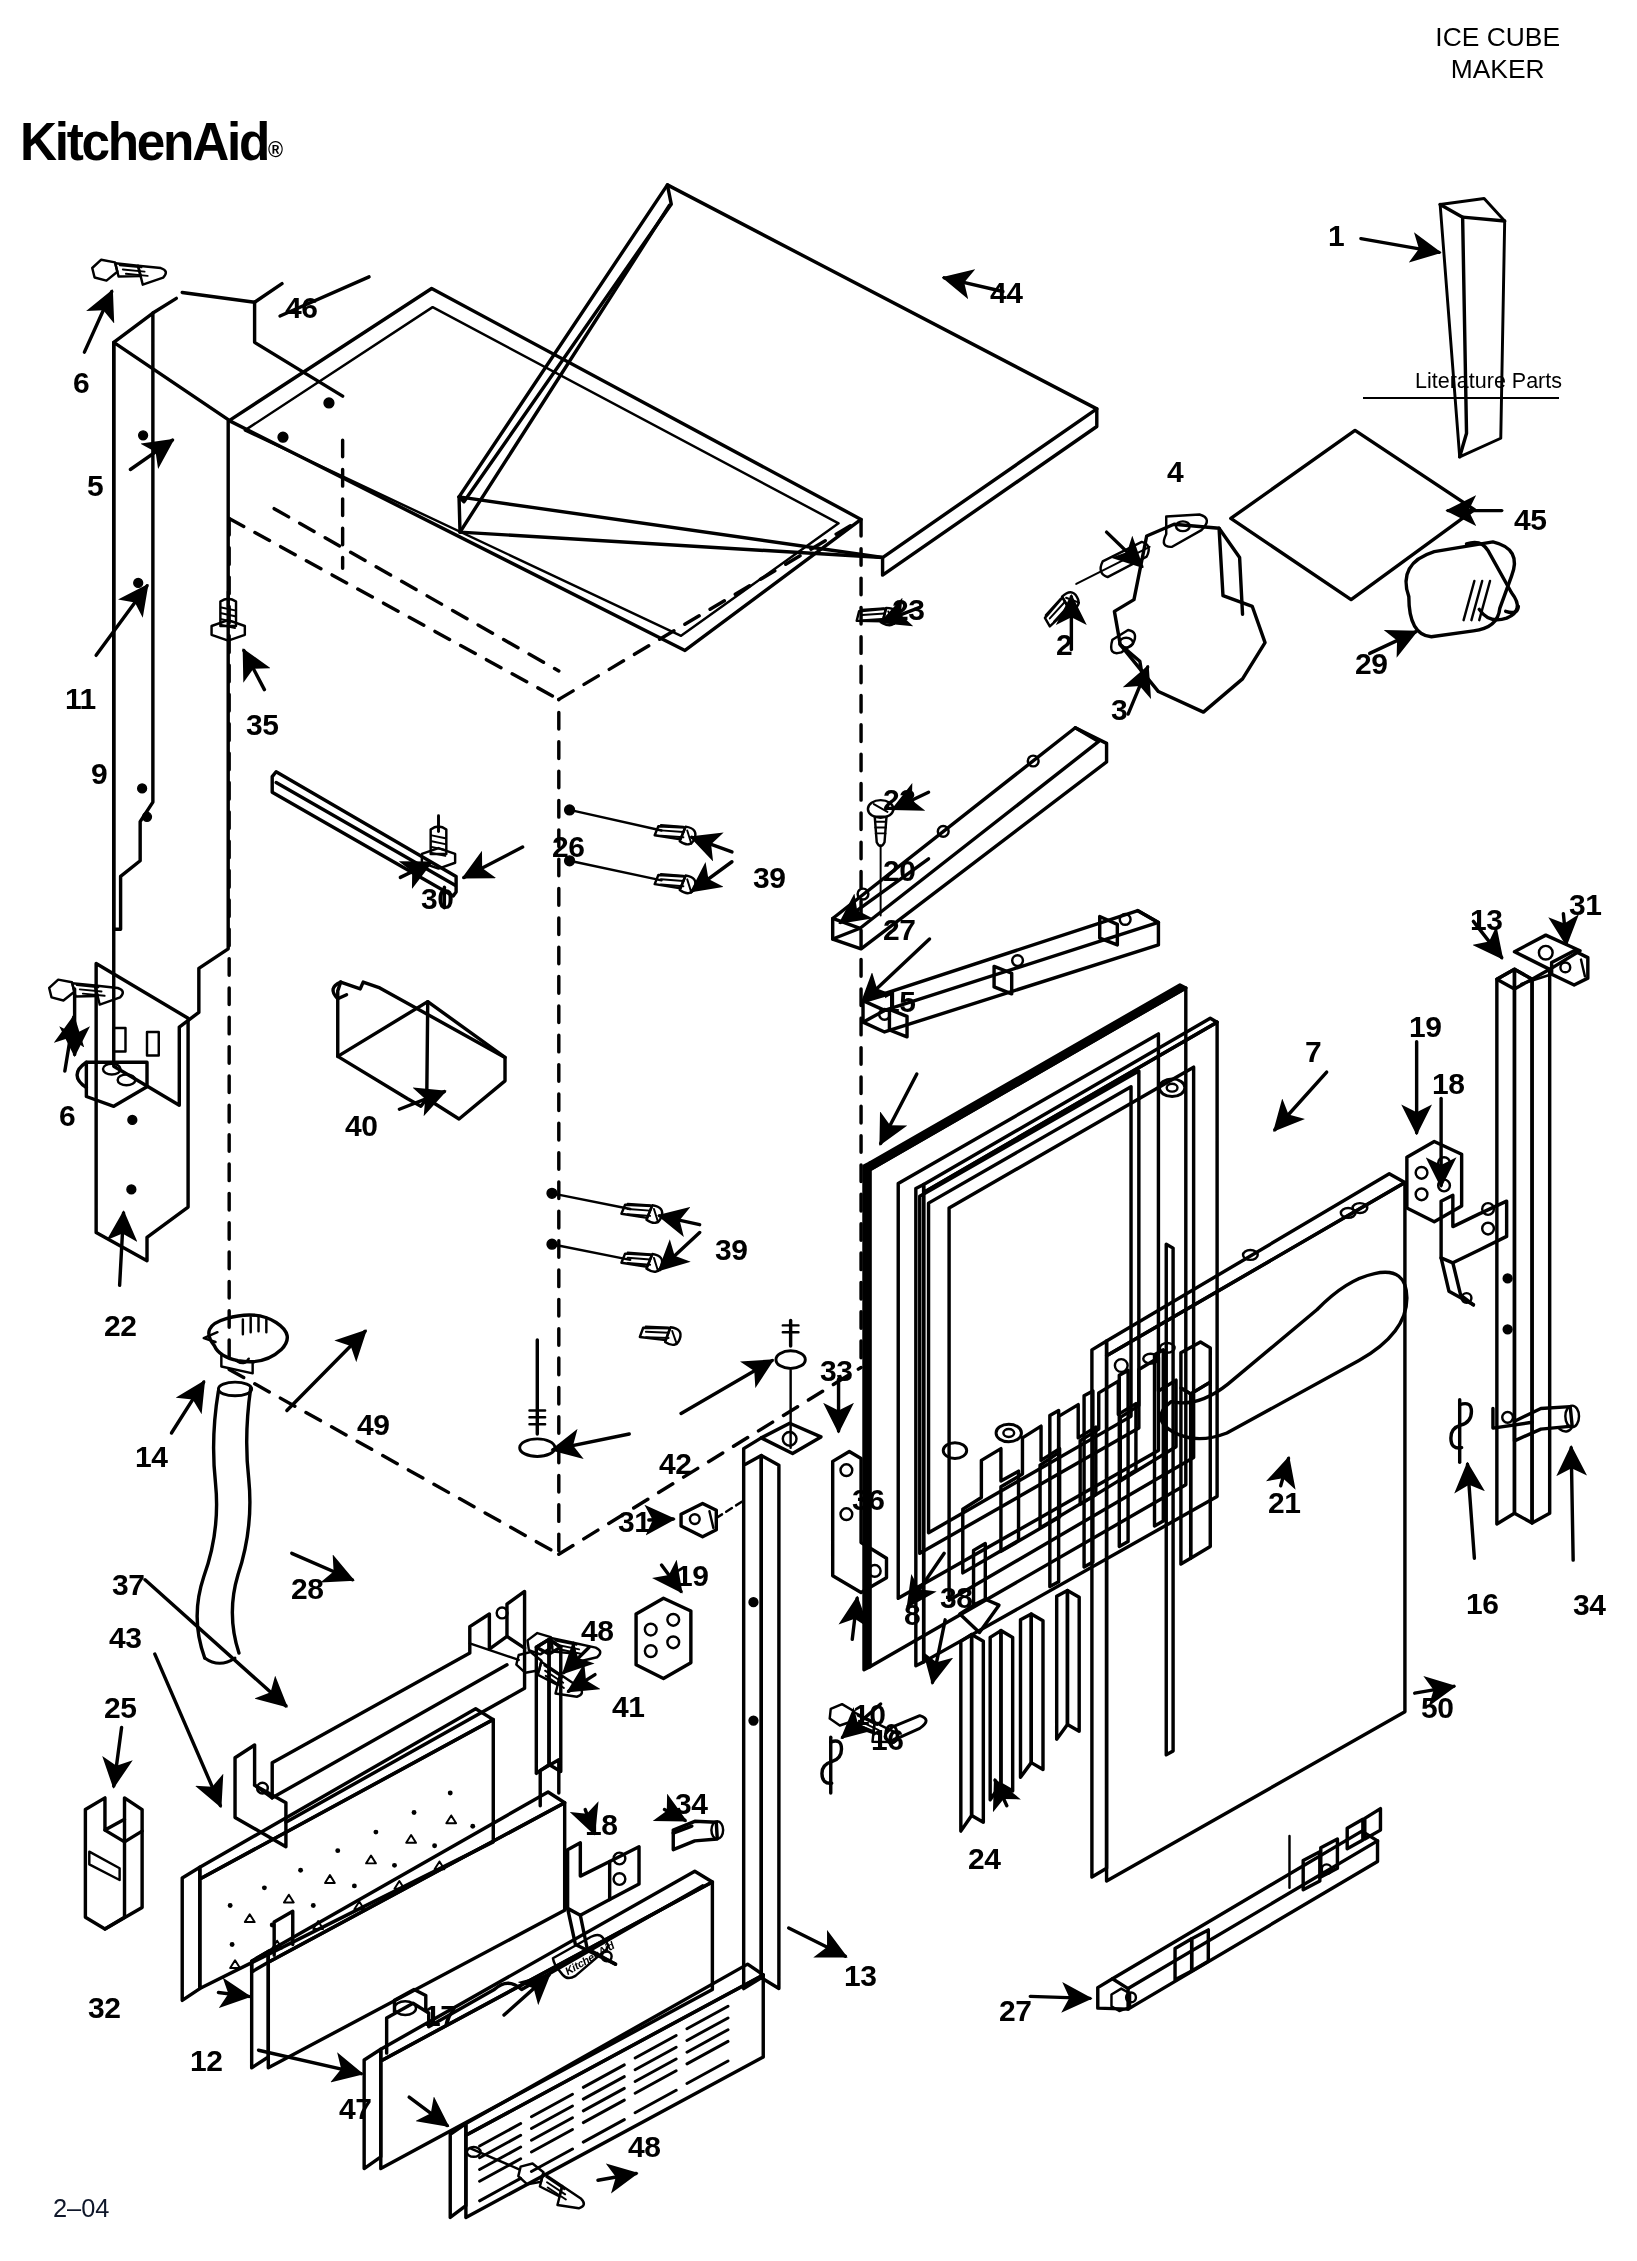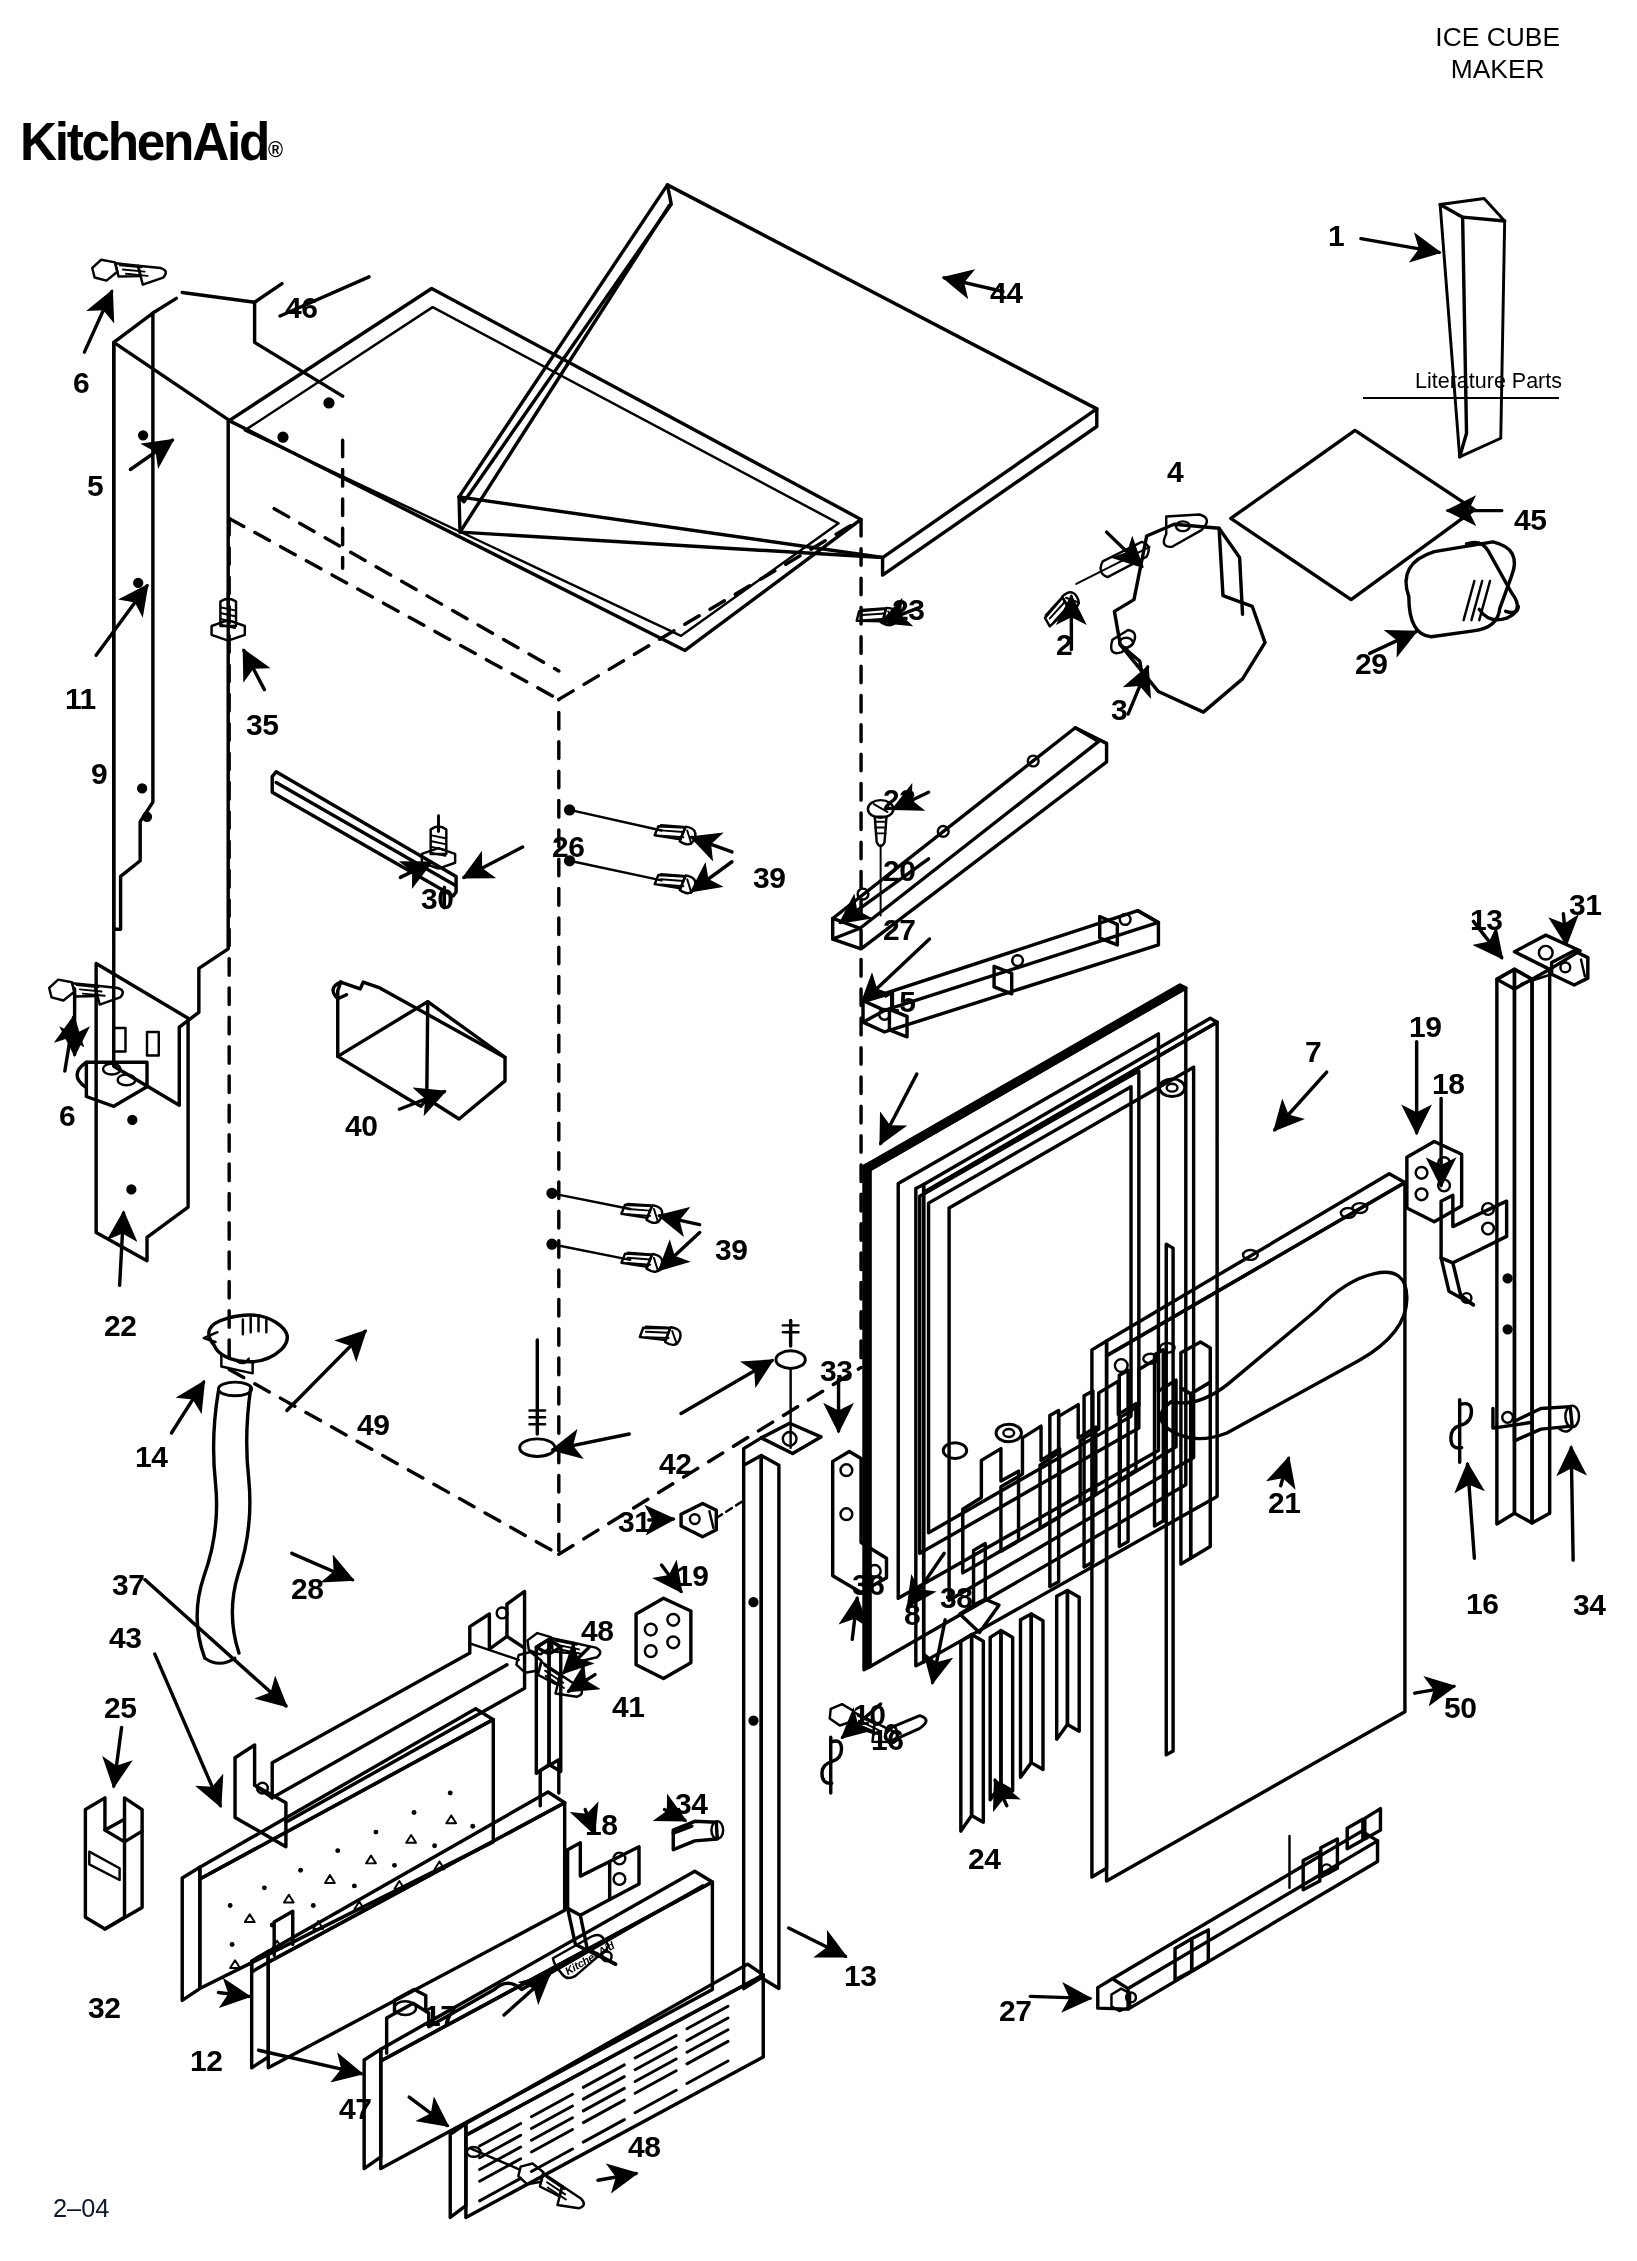--- a/index.html
+++ b/index.html
@@ -648,33 +648,33 @@
       <div class="lbl callout" style="left: 291px; top: 1574px;">28</div>
       <div class="lbl callout" style="left: 1355px; top: 649px;">29</div>
       <div class="lbl callout" style="left: 389px; top: 884px; margin-left: 32px;">30</div>
       <div class="lbl callout" style="left: 1569px; top: 890px;">31</div>
       <div class="lbl callout" style="left: 618px; top: 1507px;">31</div>
       <div class="lbl callout" style="left: 88px; top: 1993px;">32</div>
       <div class="lbl callout" style="left: 820px; top: 1356px;">33</div>
       <div class="lbl callout" style="left: 1573px; top: 1590px;">34</div>
       <div class="lbl callout" style="left: 675px; top: 1789px;">34</div>
       <div class="lbl callout" style="left: 246px; top: 710px;">35</div>
-      <div class="lbl callout" style="left: 852px; top: 1570px;">36</div>
+      <div class="lbl callout" style="left: 852px; top: 1485px;">36</div>
       <div class="lbl callout" style="left: 112px; top: 1570px;">37</div>
       <div class="lbl callout" style="left: 940px; top: 1583px;">38</div>
       <div class="lbl callout" style="left: 753px; top: 863px;">39</div>
       <div class="lbl callout" style="left: 715px; top: 1235px;">39</div>
       <div class="lbl callout" style="left: 345px; top: 1111px;">40</div>
       <div class="lbl callout" style="left: 612px; top: 1692px;">41</div>
       <div class="lbl callout" style="left: 659px; top: 1449px;">42</div>
       <div class="lbl callout" style="left: 109px; top: 1623px;">43</div>
       <div class="lbl callout" style="left: 990px; top: 278px;">44</div>
       <div class="lbl callout" style="left: 1514px; top: 505px;">45</div>
       <div class="lbl callout" style="left: 285px; top: 293px;">46</div>
       <div class="lbl callout" style="left: 339px; top: 2094px;">47</div>
       <div class="lbl callout" style="left: 581px; top: 1616px;">48</div>
       <div class="lbl callout" style="left: 628px; top: 2132px;">48</div>
       <div class="lbl callout" style="left: 357px; top: 1410px;">49</div>
-      <div class="lbl callout" style="left: 1421px; top: 1693px; margin-left: 23px;">50</div>
+      <div class="lbl callout" style="left: 1421px; top: 1693px;">50</div>
     </div>
 
 </div>
 
 
 </body></html>

